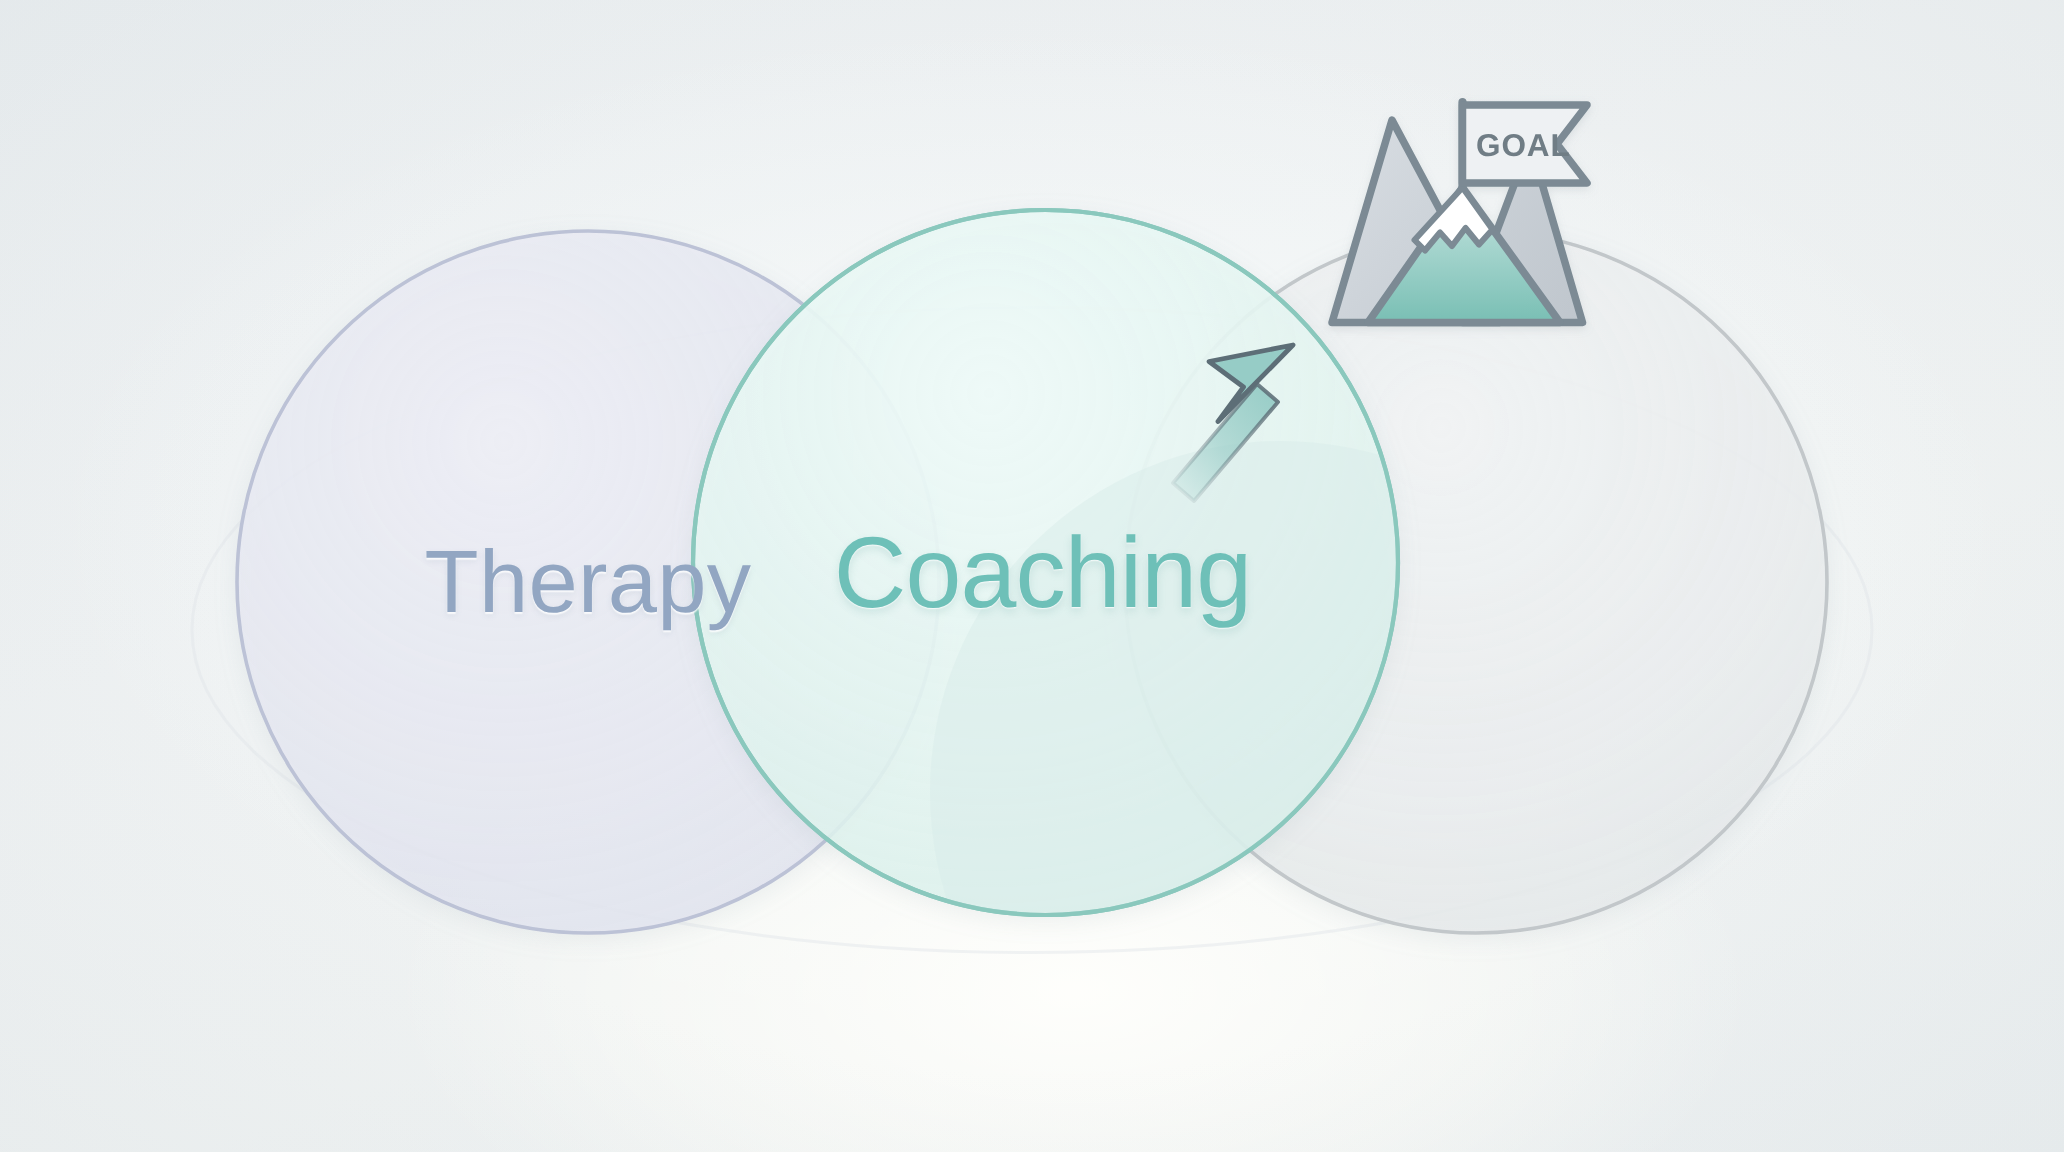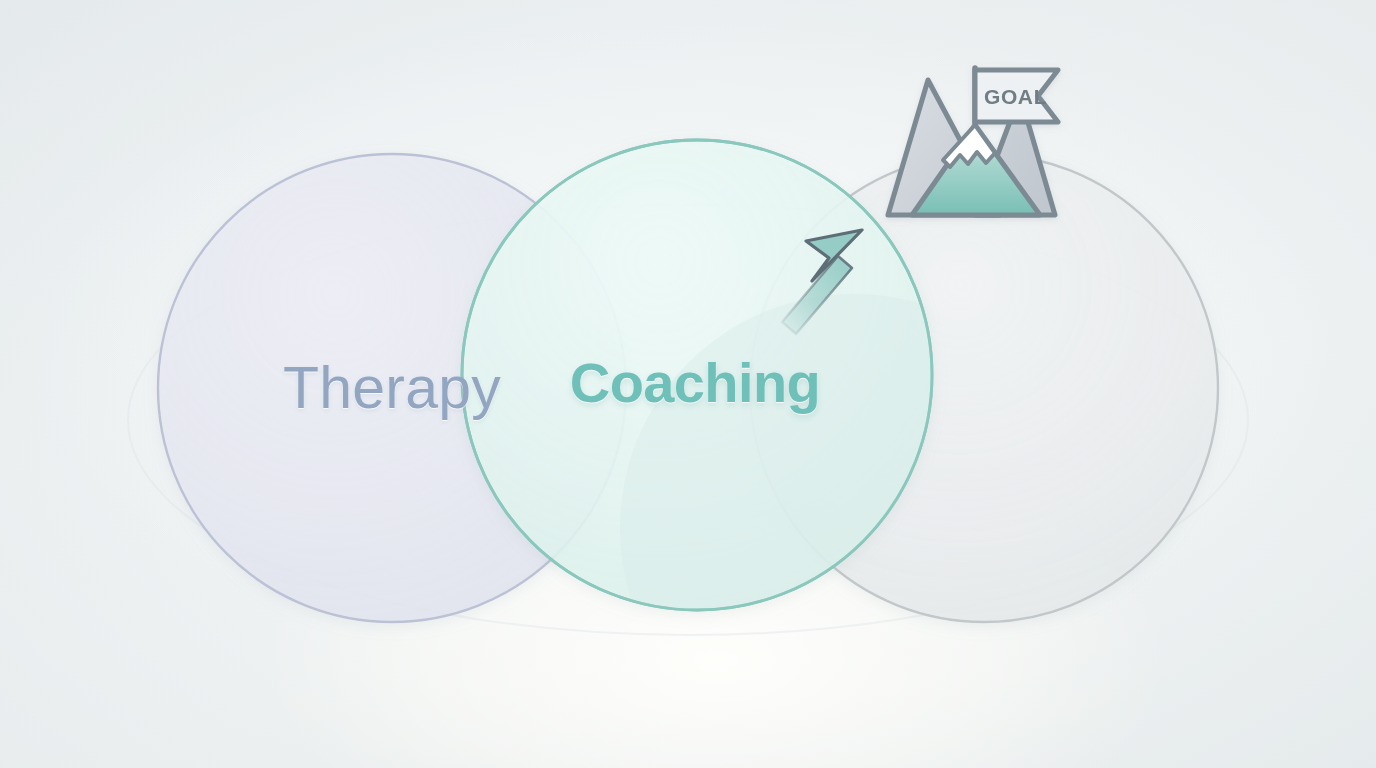--- a/index.html
+++ b/index.html
@@ -50,22 +50,22 @@
     font-size: 59px;
     font-weight: 400;
     letter-spacing: 0.2px;
     color: #92a6c2;
     text-shadow: 0 1px 1px rgba(255,255,255,0.85), 0 2px 4px rgba(120,140,170,0.16);
   }
   .label-coaching {
     left: 695px;
     top: 382px;
     transform: translate(-50%, -50%);
-    font-size: 56px;
-    font-weight: 700;
+    font-size: 67px;
+    font-weight: 400;
     letter-spacing: -0.6px;
     color: #6ec0b8;
     text-shadow: 0 1px 1px rgba(255,255,255,0.85), 0 3px 6px rgba(90,160,155,0.20);
   }
   .label-legal {
     left: 1061px;
     top: 388px;
     transform: translate(-50%, -50%);
     font-size: 57px;
     font-weight: 400;

